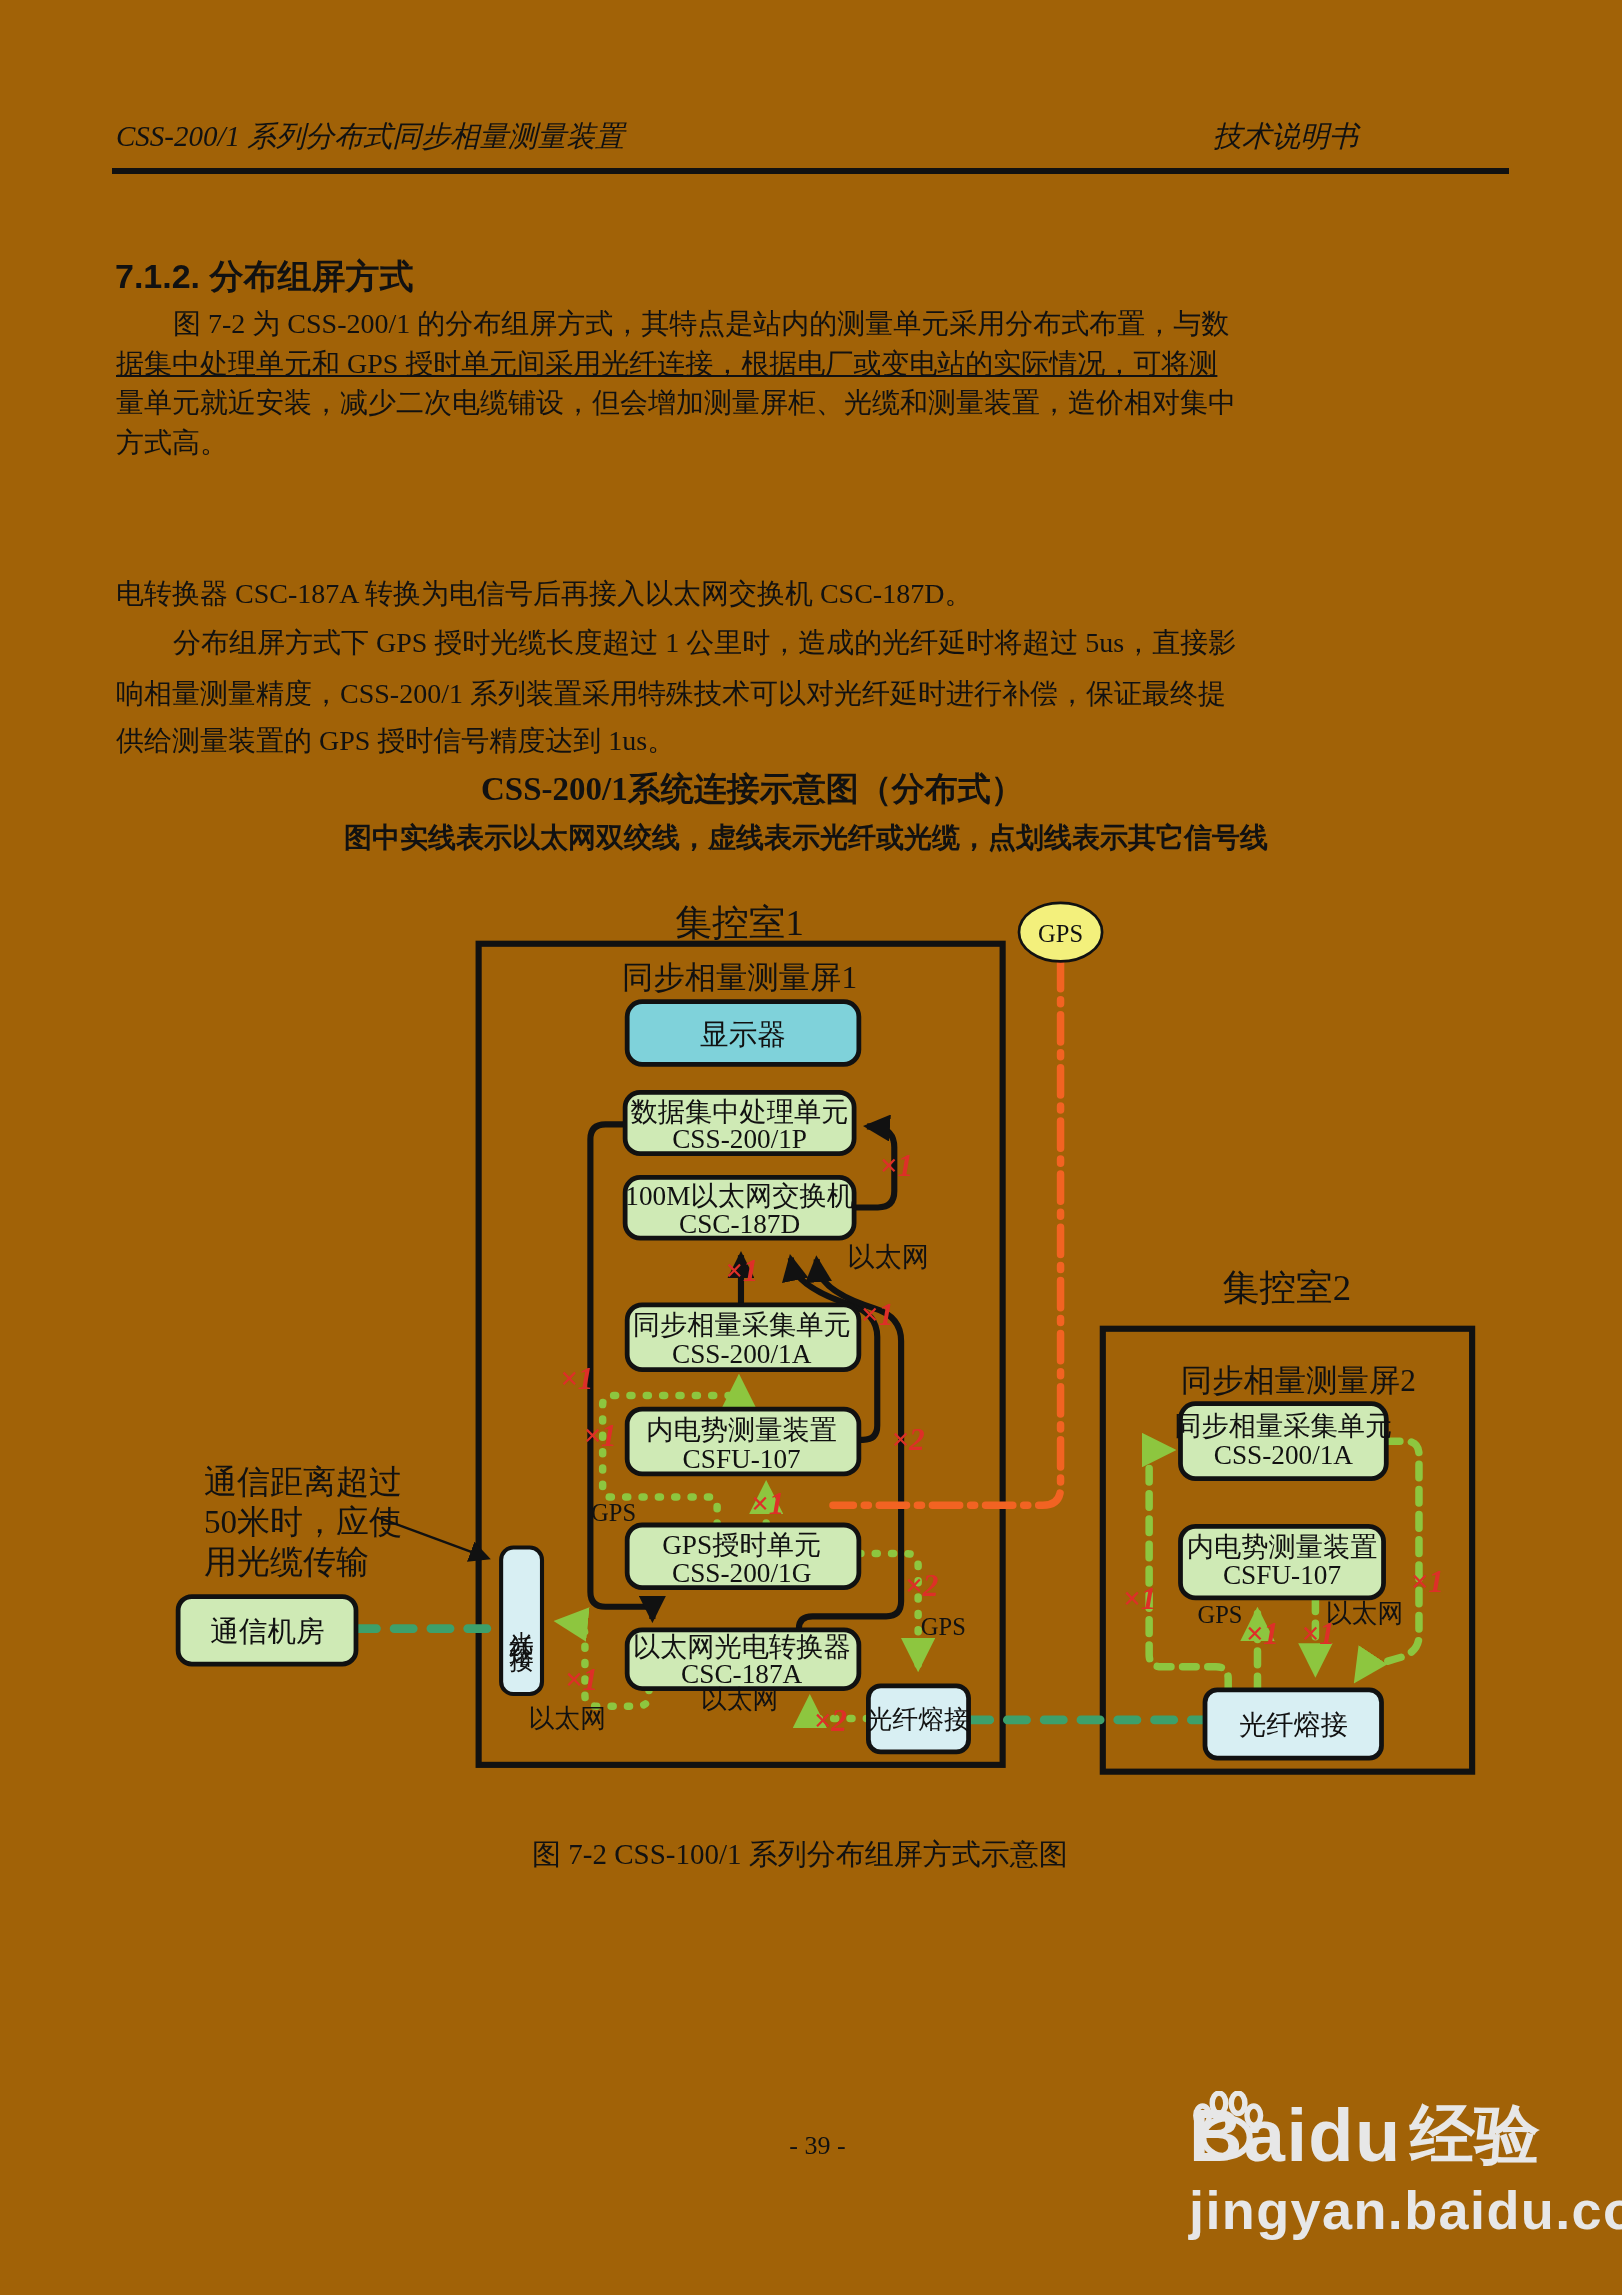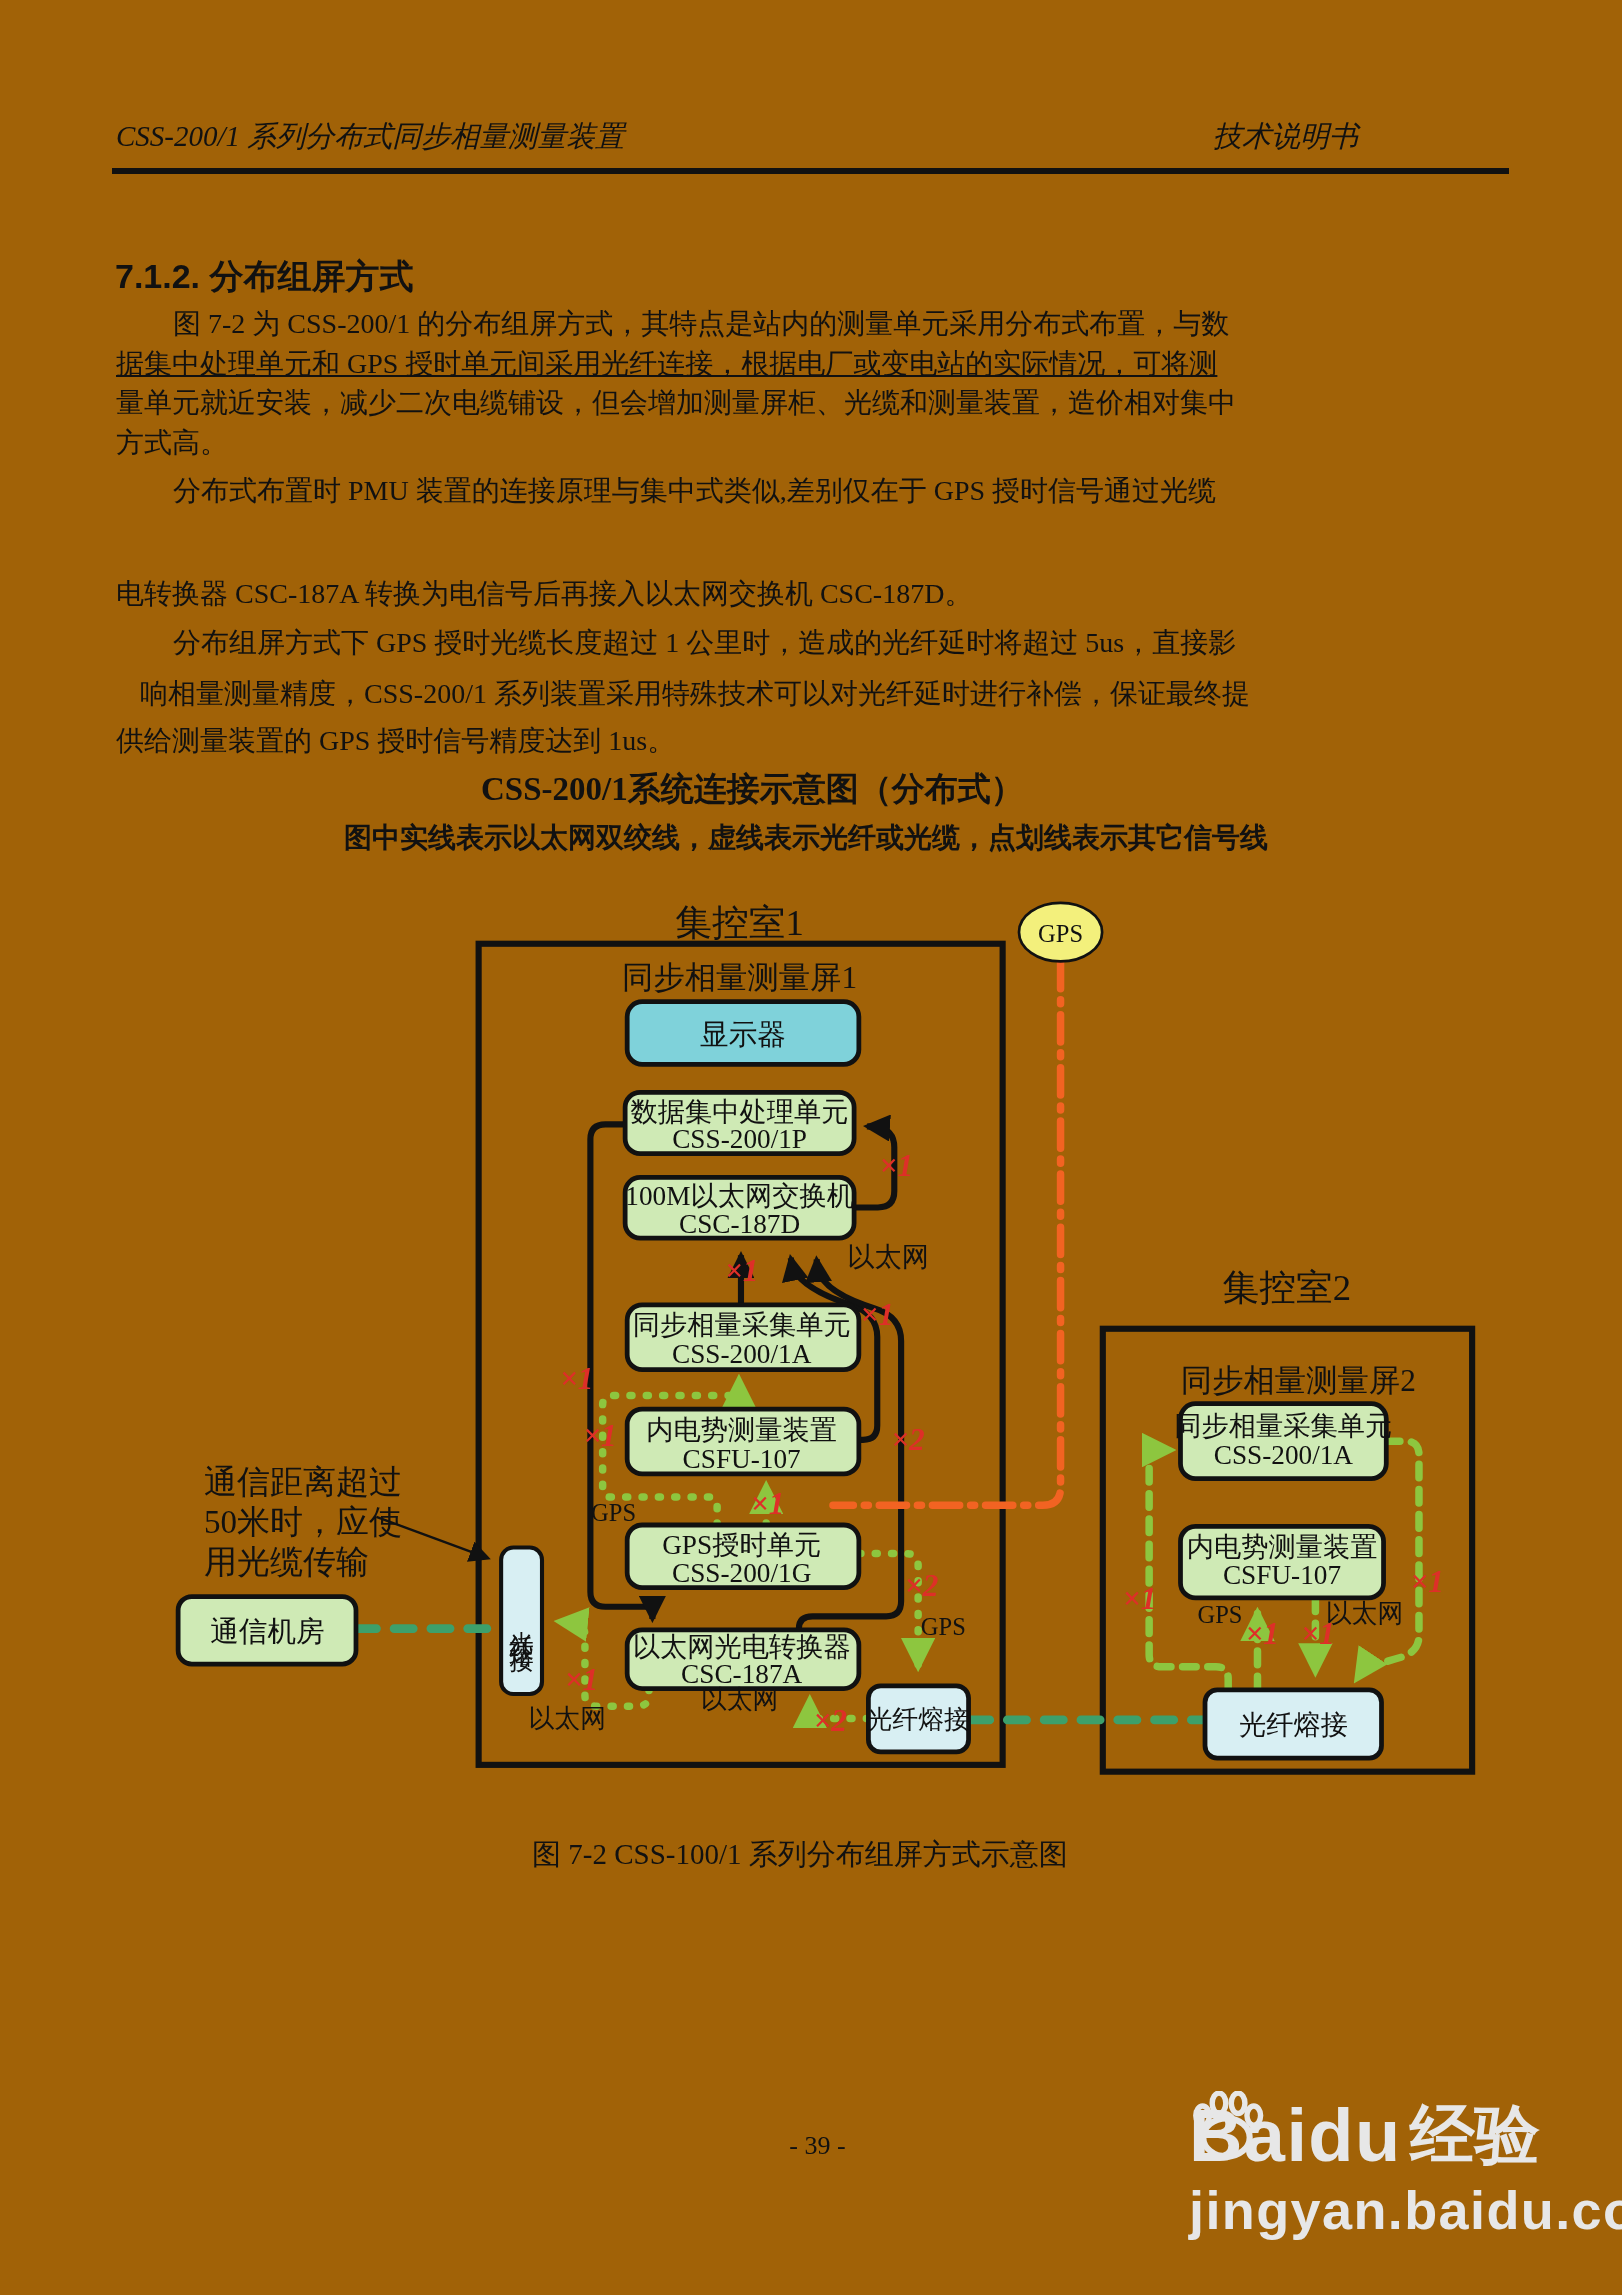--- a/index.html
+++ b/index.html
@@ -40,25 +40,24 @@
   <div class="abs hdr" style="left:1213px;top:117px;">技术说明书</div>
   <div class="rule" style="left:112px;top:168px;width:1397px;height:6.1px;"></div>
 
   <div class="abs h1" style="left:115px;top:254px;">7.1.2. 分布组屏方式</div>
 
   <div class="abs para" style="left:173px;top:305px;">图 7-2 为 CSS-200/1 的分布组屏方式，其特点是站内的测量单元采用分布式布置，与数</div>
   <div class="abs para" style="left:116px;top:345px;text-decoration:underline;">据集中处理单元和 GPS 授时单元间采用光纤连接，根据电厂或变电站的实际情况，可将测</div>
   <div class="abs para" style="left:116px;top:384px;">量单元就近安装，减少二次电缆铺设，但会增加测量屏柜、光缆和测量装置，造价相对集中</div>
   <div class="abs para" style="left:116px;top:424px;">方式高。</div>
 
-  <div class="abs para" style="left:173px;top:472px;">分布式布置时 PMU 装置的连接原理与集中式类似,差别仅在于 GPS 授时信号通过光缆</div>
   <div class="abs para" style="left:116px;top:575px;">电转换器 CSC-187A 转换为电信号后再接入以太网交换机 CSC-187D。</div>
 
   <div class="abs para" style="left:173px;top:624px;">分布组屏方式下 GPS 授时光缆长度超过 1 公里时，造成的光纤延时将超过 5us，直接影</div>
-  <div class="abs para" style="left:116px;top:675px;margin-left:24px;">响相量测量精度，CSS-200/1 系列装置采用特殊技术可以对光纤延时进行补偿，保证最终提</div>
+  <div class="abs para" style="left:116px;top:675px;">响相量测量精度，CSS-200/1 系列装置采用特殊技术可以对光纤延时进行补偿，保证最终提</div>
   <div class="abs para" style="left:116px;top:722px;">供给测量装置的 GPS 授时信号精度达到 1us。</div>
 
   <div class="abs dtitle" style="left:481px;top:767px;">CSS-200/1系统连接示意图（分布式）</div>
   <div class="abs dsub" style="left:344px;top:819px;">图中实线表示以太网双绞线，虚线表示光纤或光缆，点划线表示其它信号线</div>
 
   <svg width="1623" height="2295" viewBox="0 0 2381 3368">
     <defs>
       <marker id="ab" viewBox="0 0 10 10" refX="8.5" refY="5" markerWidth="4.4" markerHeight="4.4" orient="auto">
         <path d="M0 0 L10 5 L0 10 Z" fill="#111"></path>
       </marker>

